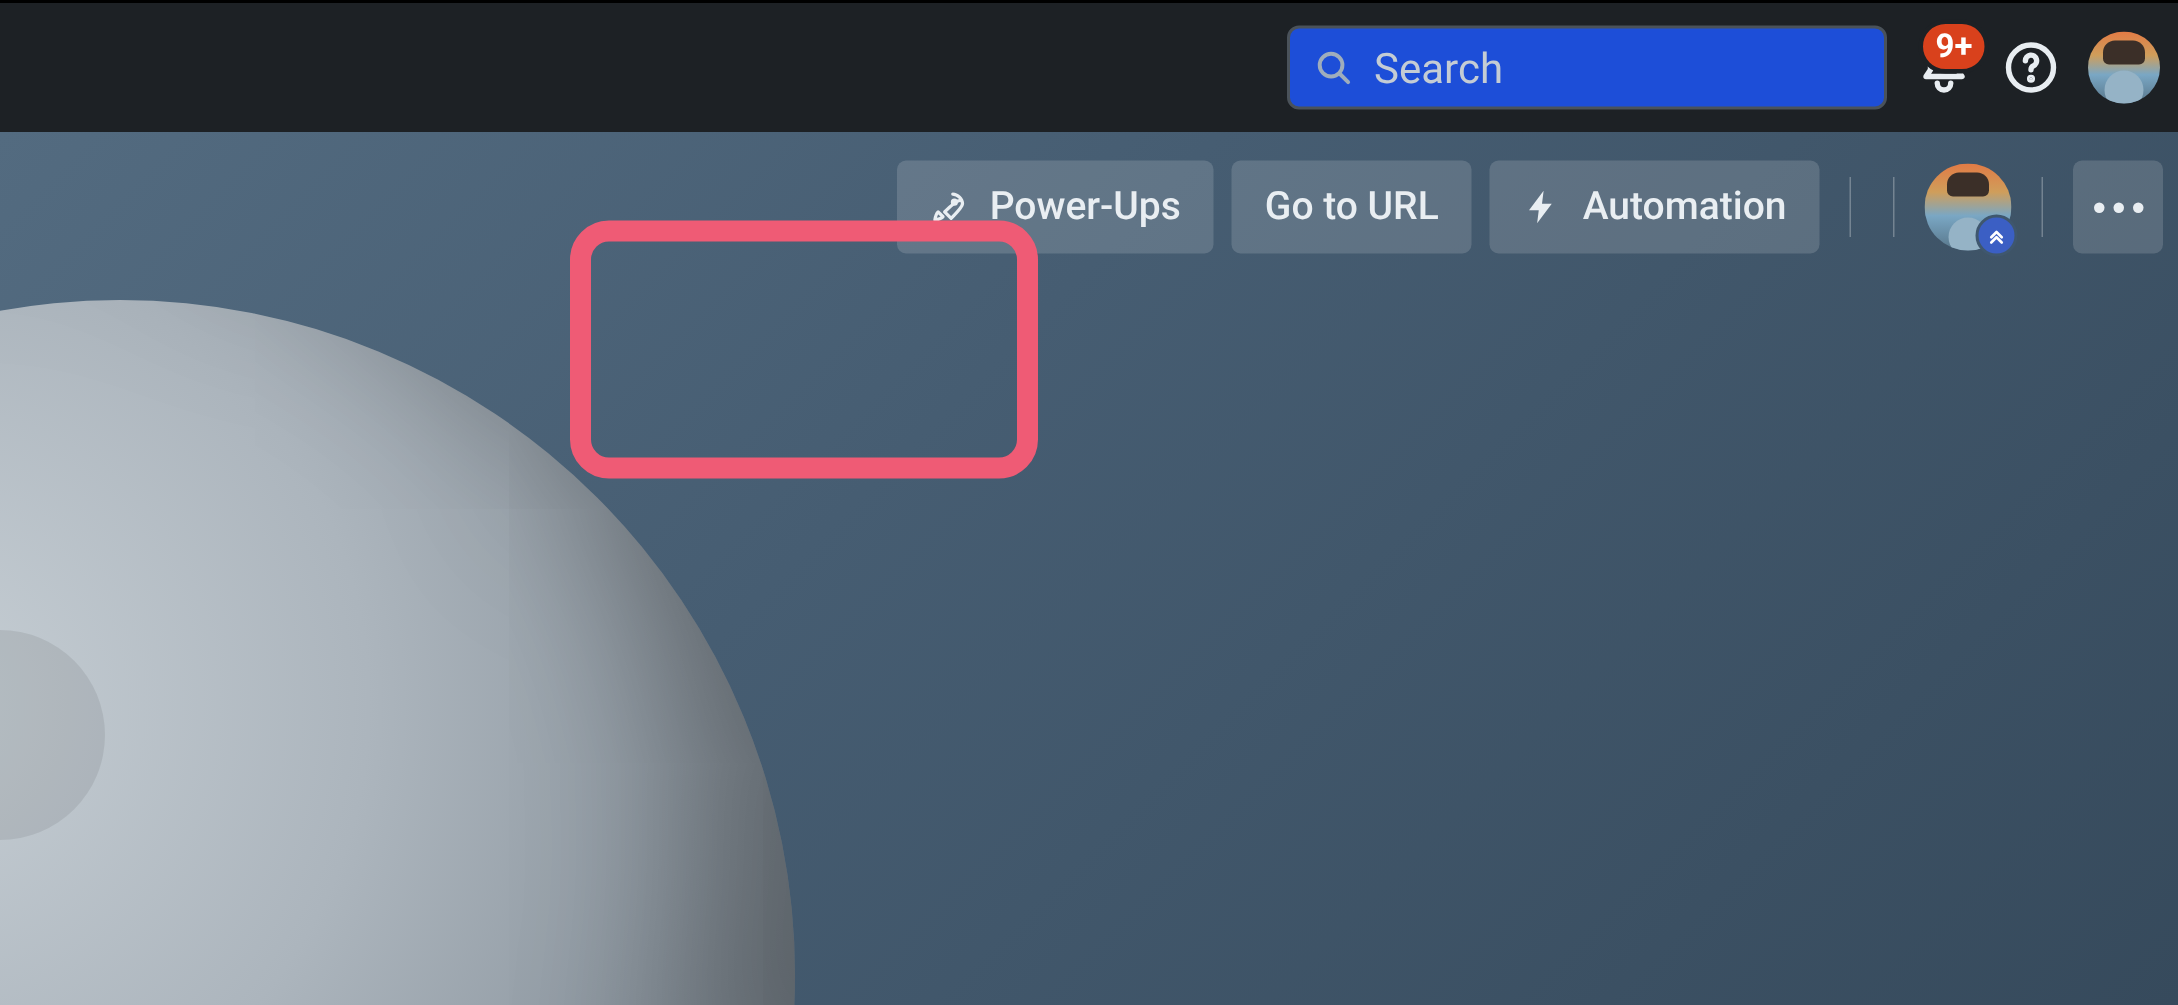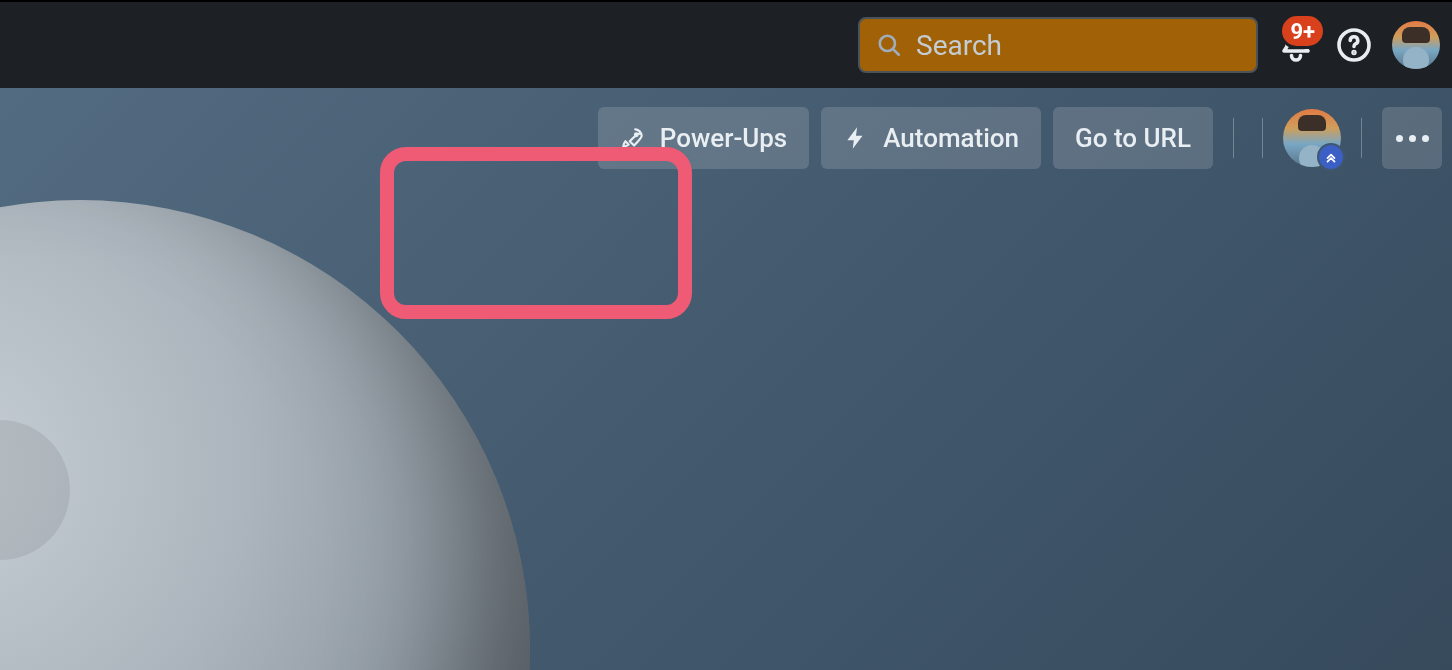--- a/index.html
+++ b/index.html
@@ -6,21 +6,21 @@
   body{background:#000;}
   
   .topbar{
     position:absolute;left:0;right:0;top:2px;height:86px;
     background:#1d2125;
     display:flex;align-items:center;justify-content:flex-end;
     padding-right:12px;box-sizing:border-box;gap:18px;
   }
   .search{
     width:400px;height:56px;border:2px solid #4a525a;border-radius:8px;
-    background:#a16207;display:flex;align-items:center;padding:0 16px;box-sizing:border-box;gap:14px;
+    background:#1d4ed8;display:flex;align-items:center;padding:0 16px;box-sizing:border-box;gap:14px;
   }
   .search .icon{width:26px;height:26px;color:#9fadbc;flex:0 0 auto;}
   .search span.placeholder{color:#c4ccd4;font-size:28px;}
   .topicons{display:flex;align-items:center;gap:20px;}
   .noti{position:relative;width:40px;height:40px;display:flex;align-items:center;justify-content:center;}
   .noti .bell{width:36px;height:36px;color:#e8edf1;}
   .noti .badge{
     position:absolute;top:-12px;right:-10px;min-width:34px;height:36px;
     background:#d9411c;border-radius:18px;color:#fff;font-size:22px;font-weight:700;
     display:flex;align-items:center;justify-content:center;padding:0 8px;box-sizing:border-box;
@@ -128,30 +128,30 @@
         <svg viewBox="0 0 24 24" fill="none" stroke="currentColor" stroke-width="2" stroke-linecap="round" stroke-linejoin="round">
             <path d="M5 15c-1.5 1.5-2 5-2 5s3.5-.5 5-2l-3-3z"></path>
             <path d="M14 4c3 0 6 3 6 6 0 1-3 5-7 9l-4-4c4-4 8-7 9-7"></path>
             <circle cx="15" cy="9" r="1.2"></circle>
           </svg>
       </span>
       <span>Power-Ups</span>
     </div>
 
     <div class="btn">
+      <span>Go to URL</span>
+    </div>
+
+    <div class="btn">
       <span class="icon">
         <svg viewBox="0 0 24 24" fill="currentColor">
             <path d="M13 2 4 14h6l-1 8 9-12h-6l1-8z"></path>
           </svg>
       </span>
       <span>Automation</span>
-    </div>
-
-    <div class="btn">
-      <span>Go to URL</span>
     </div>
 
     <div class="vsep"></div>
 
 
     <div class="vsep"></div>
 
     <div class="avatar-toolbar">
       <div class="avatar">
           <div class="face">

